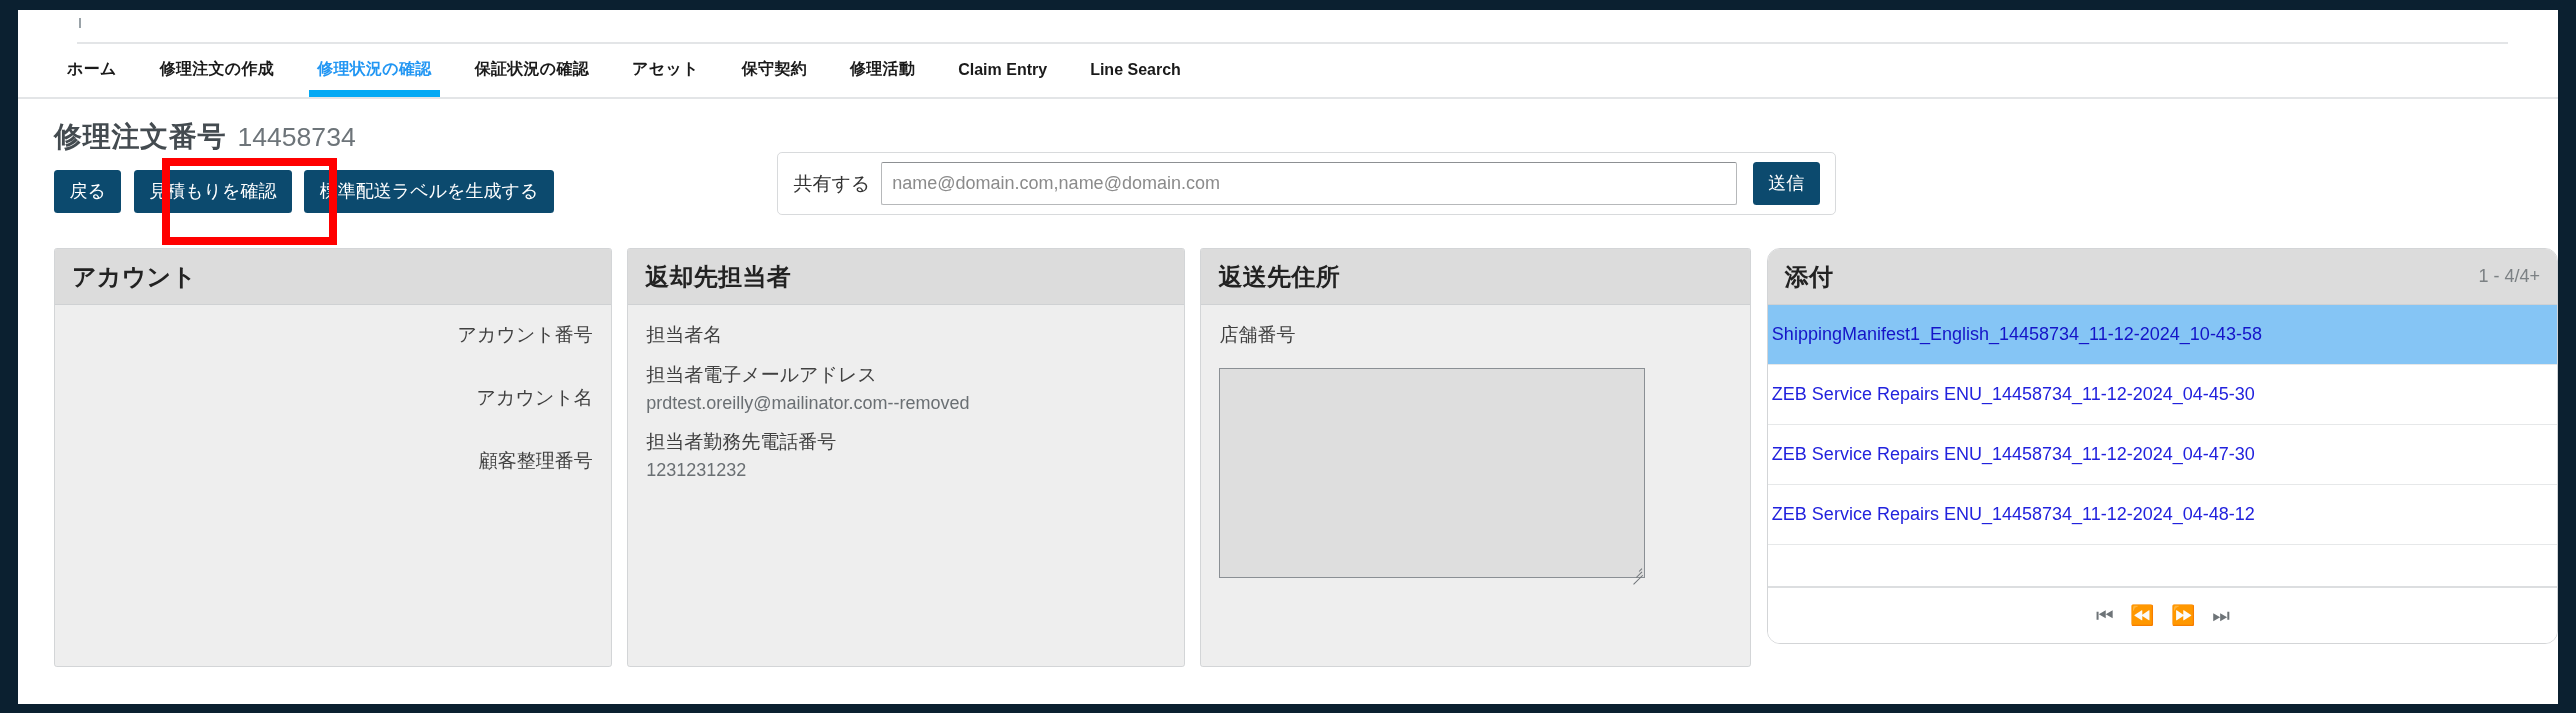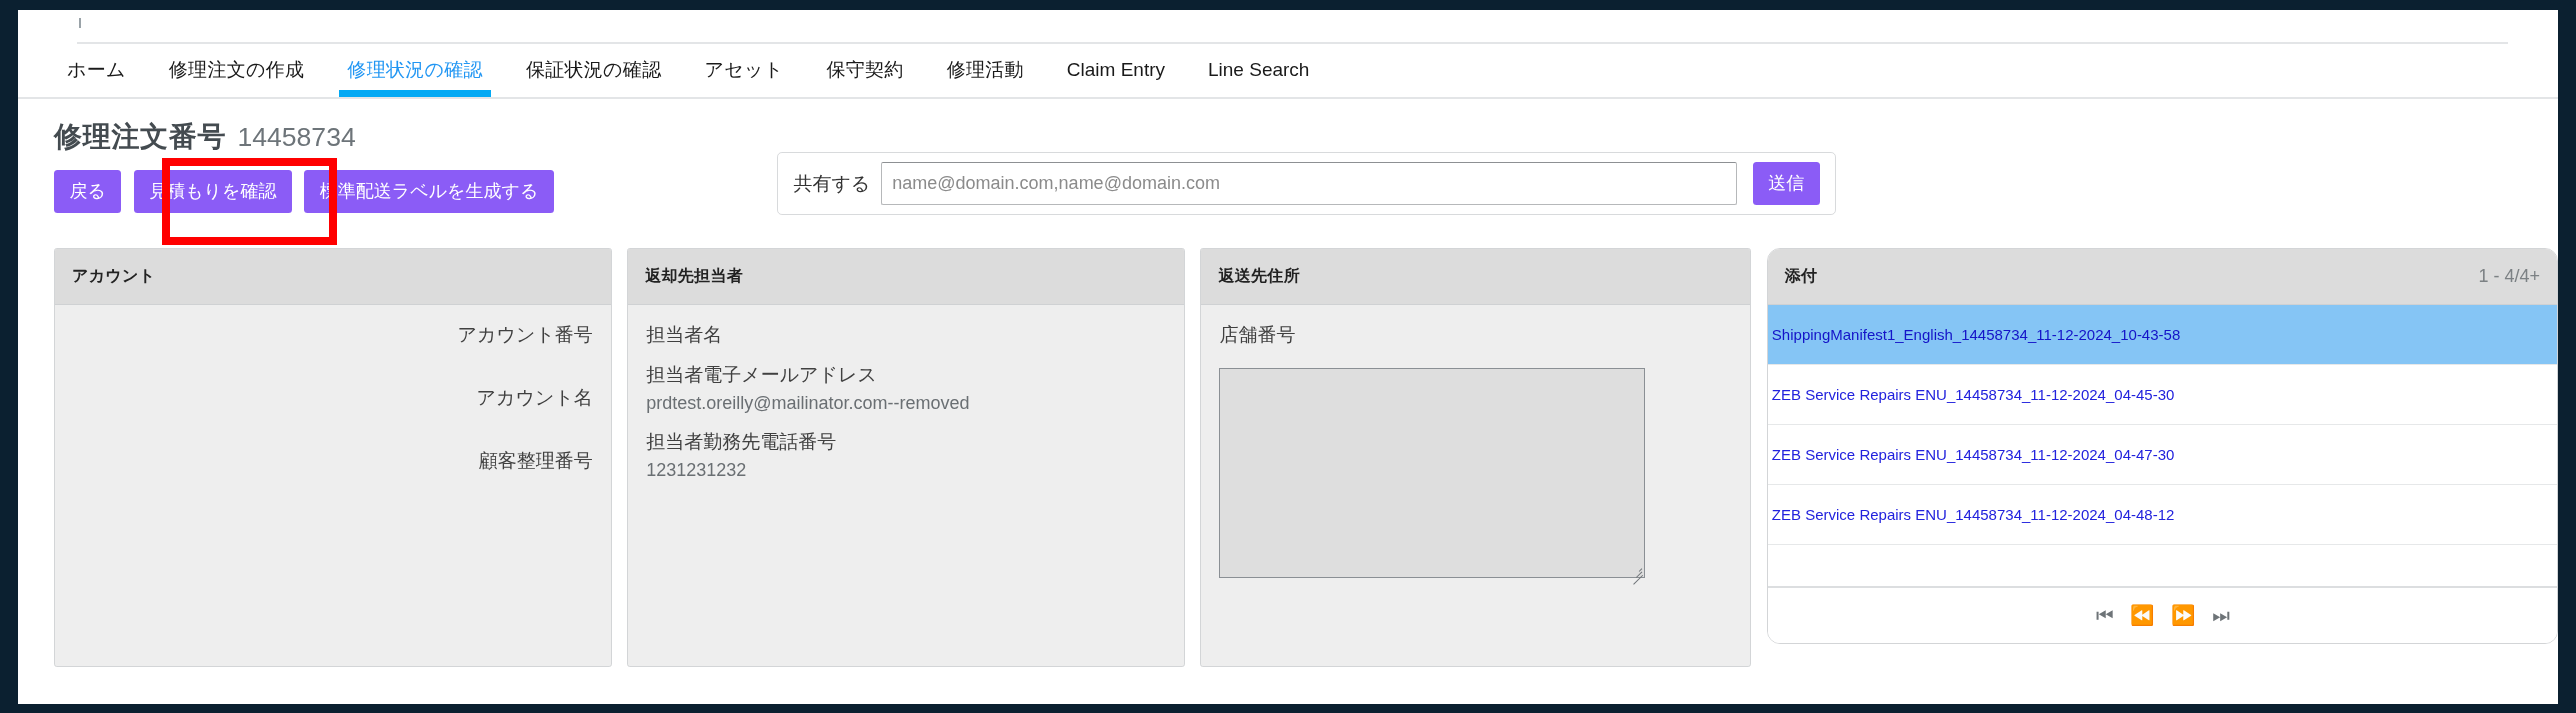--- a/index.html
+++ b/index.html
@@ -29,22 +29,22 @@
   #navbar {
     position: relative;
     height: 55px;
     background:#ffffff;
     display:flex; align-items:center;
     padding-left: 49px;
     border-bottom: 2.1px solid #e3e5e7;
   }
   .nav-item {
     position: relative;
-    font-size: 19px;
-    font-weight: normal;
+    font-size: 16px;
+    font-weight: bold;
     color:#1a1a1a;
     padding: 0 0 1.4px 0;
     margin-right: 43px;
     white-space: nowrap;
     cursor: pointer;
     height: 53px;
     display:flex; align-items:center;
   }
   .nav-item.jp { letter-spacing: 0.3px; }
   .nav-item.active { color:#2196f3; }
@@ -70,21 +70,21 @@
 
   
   #action-bar {
     position: relative;
     display: flex;
     align-items: flex-start;
     padding: 14px 0 0 36px;
     height: 92px;
   }
   .btn {
-    background:#8b5cf6;
+    background:#0c4a6e;
     color:#ffffff;
     border:none;
     border-radius:3.5px;
     font-family:"Liberation Sans", sans-serif;
     font-size:18px;
     font-weight:normal;
     padding: 0 15.4px;
     height: 43px;
     line-height:43px;
     margin-right: 12.6px;
@@ -146,21 +146,21 @@
     overflow:hidden;
   }
   .card-head {
     background:#dcdcdc;
     border-bottom:1.4px solid #cfd1d3;
     height: 56px;
     display:flex; align-items:center; justify-content:space-between;
     padding: 0 17px;
   }
   .card-head .ch-title {
-    font-size: 16px; font-weight:bold; color:#222; letter-spacing:0.3px;
+    font-size: 24px; font-weight:bold; color:#222; letter-spacing:0.3px;
   }
   .card-head .ch-count {
     font-size: 18px; color:#7c8184; font-weight:normal;
   }
   .card-body { padding: 17px 18px 0 18px; }
   .field { margin-bottom: 12.6px; }
   .field .f-label {
     font-size: 19px; color:#404040; font-weight:normal; line-height:1.42;
   }
   .field .f-value {
@@ -209,21 +209,21 @@
   .att-row {
     height: 60px;
     display:flex; align-items:center;
     padding: 0 4.2px;
     border-bottom: 1.4px solid #e6e8e9;
     background:#ffffff;
     cursor:pointer;
   }
   .att-row.selected { background:#85c5f5; }
   .att-row .att-link {
-    font-size:15px; color:#2222dd; white-space:nowrap;
+    font-size:18px; color:#2222dd; white-space:nowrap;
     font-family:"Liberation Sans", sans-serif;
   }
   .att-row.selected .att-link { color:#1414c8; }
   .att-row.empty { height: 43px; border-bottom: 2.1px solid #dcdee0; }
   .att-pager {
     height: 55px;
     display:flex; align-items:center; justify-content:center;
     gap: 18px;
     background:#ffffff;
   }

